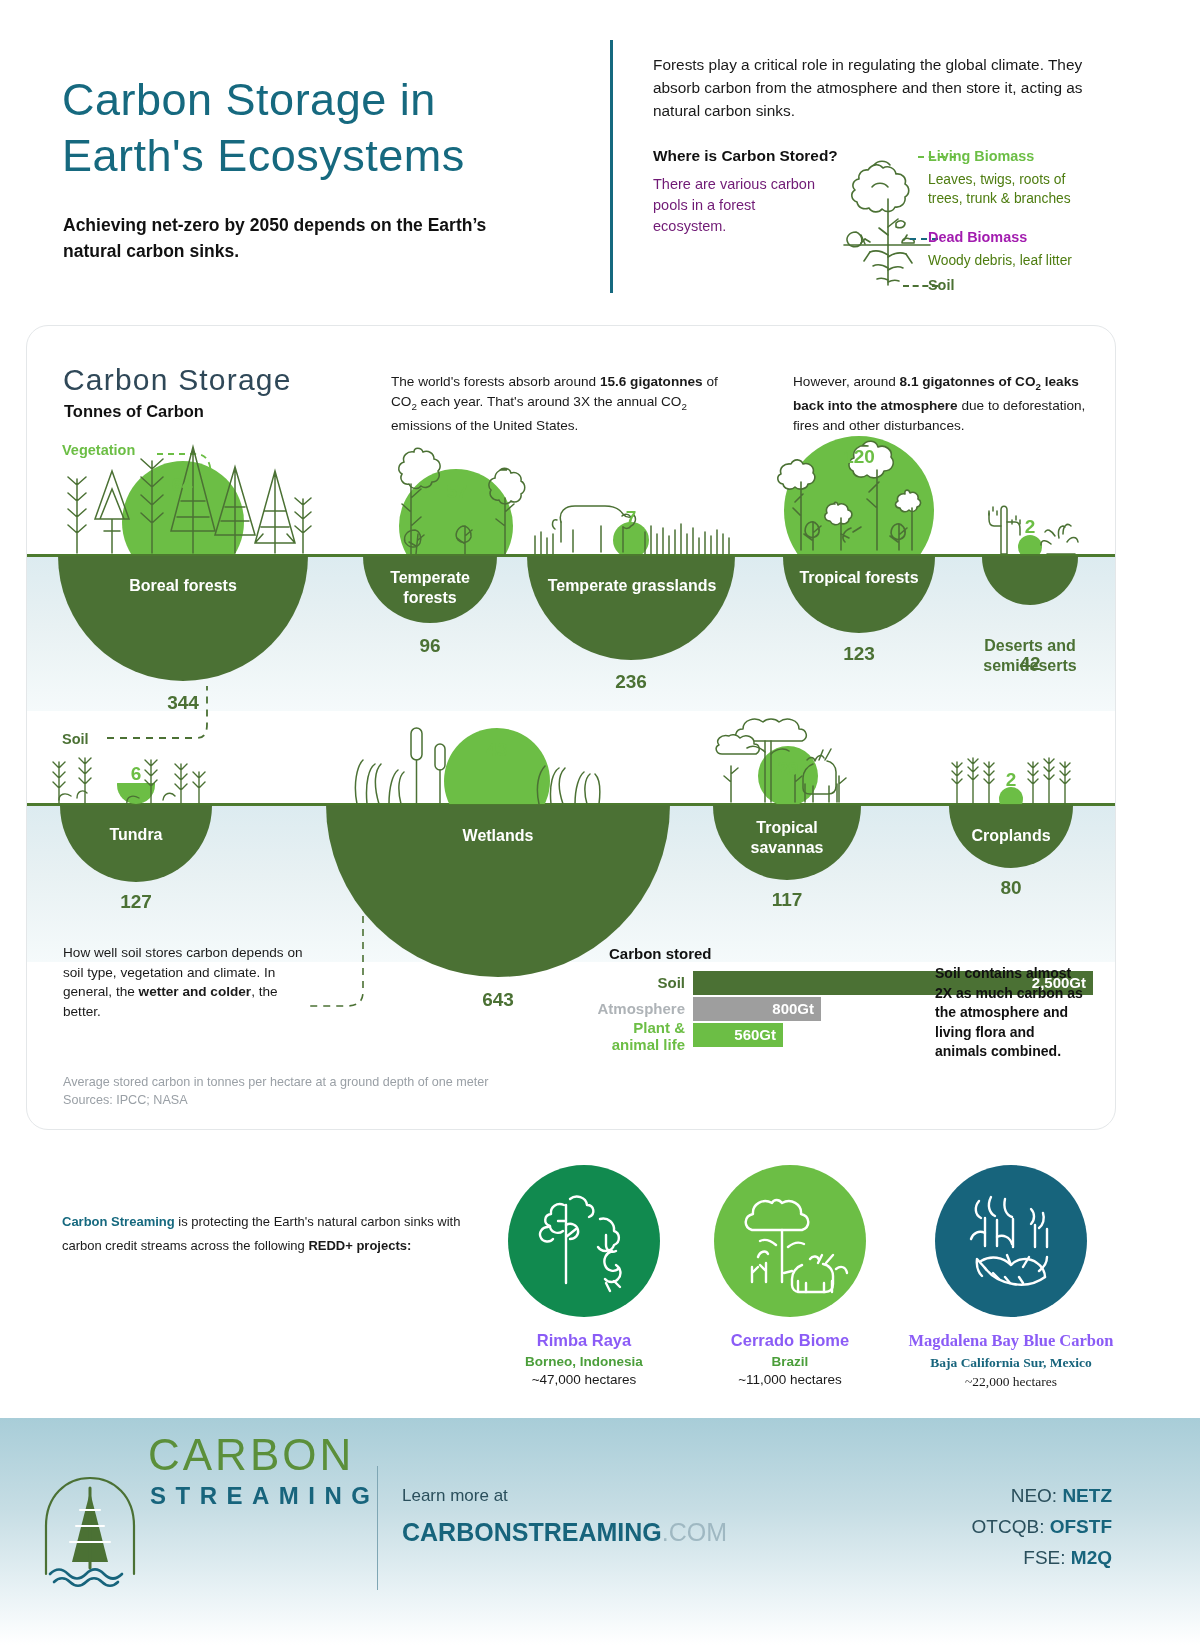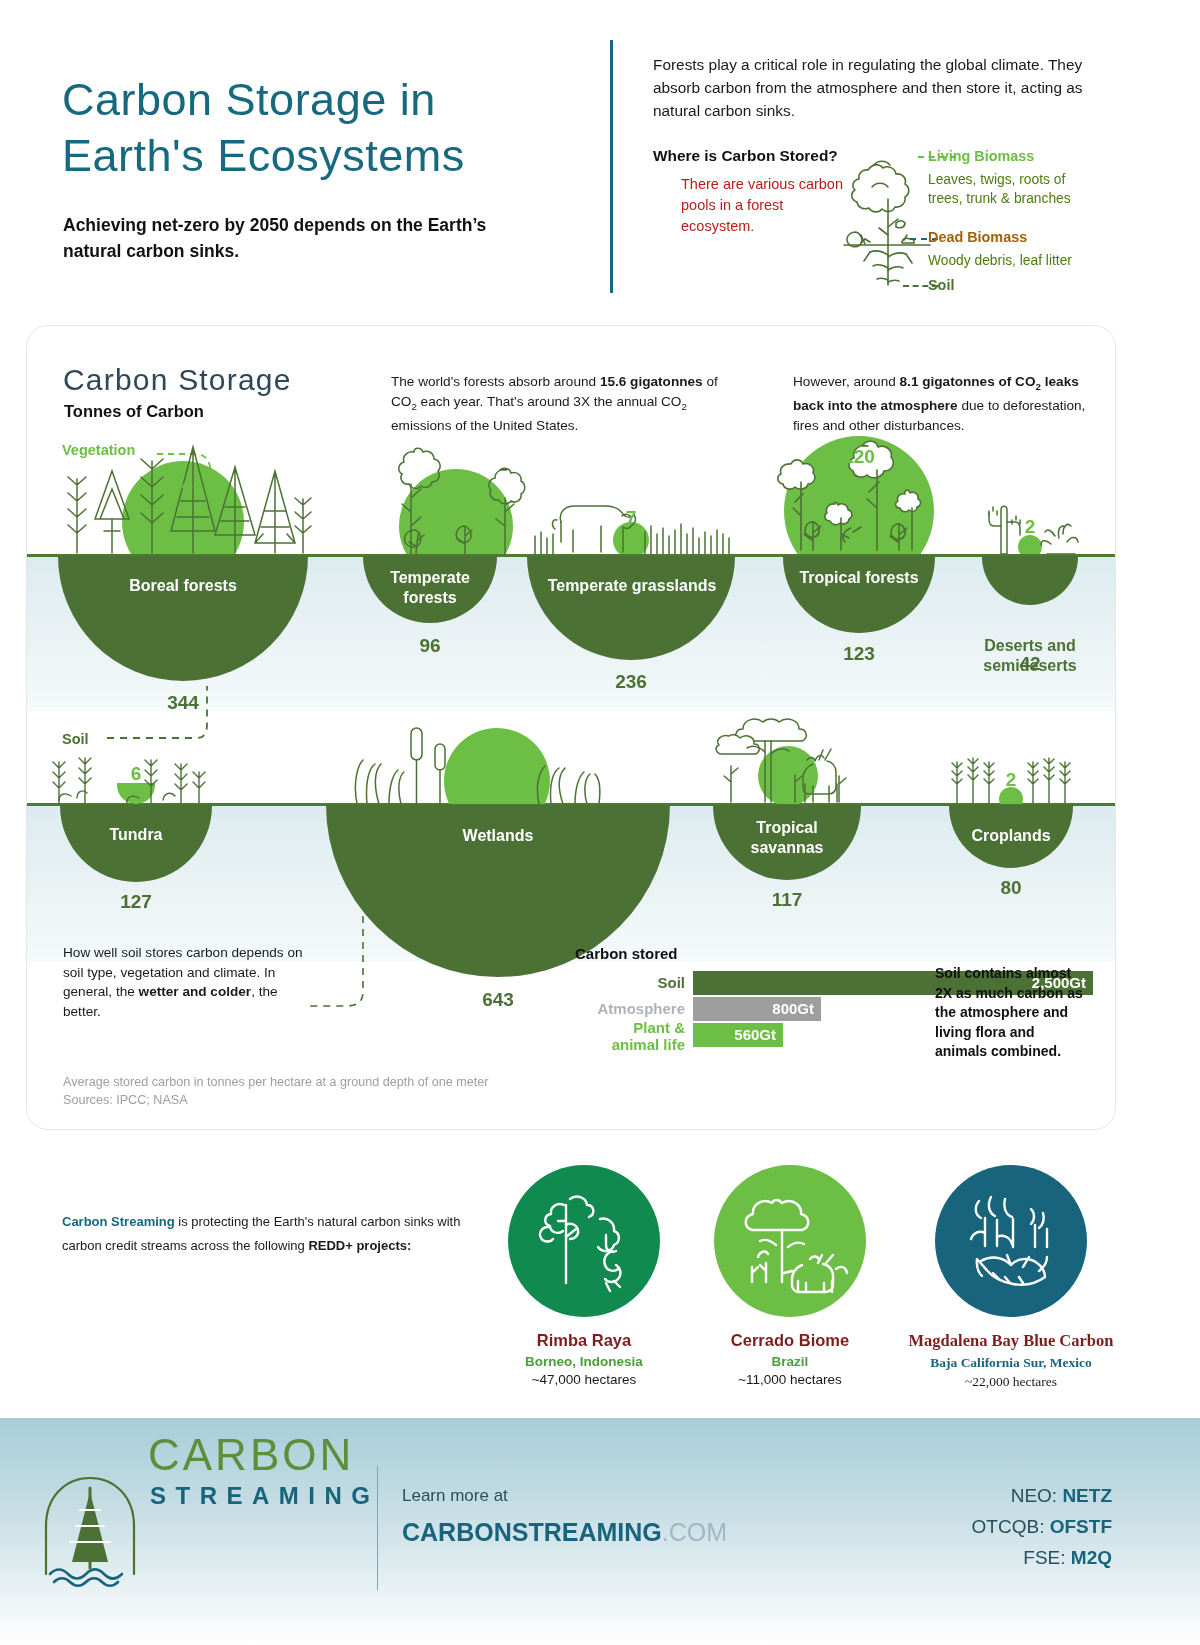--- a/index.html
+++ b/index.html
@@ -30,21 +30,21 @@
   .hdr-lead {
     position: absolute; left: 653px; top: 53px; width: 440px;
     font-size: 15.4px; line-height: 23px; color: #1a1a1a;
   }
   .hdr-q {
     position: absolute; left: 653px; top: 147px; width: 220px;
     font-size: 15.4px; font-weight: 700; color: #111;
   }
   .hdr-q-body {
     position: absolute; left: 653px; top: 174px; width: 170px;
-    font-size: 14.5px; line-height: 21px; color: #b91c1c; margin-left: 28px;
+    font-size: 14.5px; line-height: 21px; color: #701a75;
   }
   .pool-tree { position: absolute; left: 828px; top: 135px; }
   .pool-lbl { position: absolute; font-size: 14.4px; font-weight: 700; }
   .pool-desc { position: absolute; font-size: 13.8px; line-height: 19px; color: #4d7c0f; }
   .dash-h { position: absolute; border-top: 2px dashed; height: 0; }
 
   
   .panel {
     position: absolute; left: 26px; top: 325px; width: 1090px; height: 805px;
     border: 1px solid #e4e7e9; border-radius: 22px; background: #fff;
@@ -105,21 +105,21 @@
   .footnote { position: absolute; left: 62px; top: 1072px; width: 540px;
               font-size: 12.6px; line-height: 18px; color: #9aa0a6; }
 
   
   .proj-intro { position: absolute; left: 62px; top: 1210px; width: 400px;
                 font-size: 13px; line-height: 23.5px; color: #1a1a1a; }
   .proj-intro .brand { color: #16697f; font-weight: 700; }
   .proj-intro b { font-weight: 700; }
   .proj { position: absolute; width: 200px; text-align: center; }
   .proj-circ { width: 152px; height: 152px; border-radius: 50%; margin: 0 auto; position: relative; }
-  .proj-name { margin-top: 14px; font-size: 16.5px; font-weight: 700; color: #7f1d1d; }
+  .proj-name { margin-top: 14px; font-size: 16.5px; font-weight: 700; color: #8b5cf6; }
   .proj-loc { margin-top: 4px; font-size: 13.5px; font-weight: 700; }
   .proj-ha { margin-top: 3px; font-size: 13.5px; color: #1a1a1a; }
 
   
   .footer { position: absolute; left: 0; top: 1418px; width: 1200px; height: 227px;
             background: linear-gradient(180deg, #a8cdd8 0%, #c6dde4 40%, #eaf3f6 78%, #ffffff 100%); }
   .logo-wrap { position: absolute; left: 36px; top: 52px; }
   .logo-word { position: absolute; left: 148px; top: 12px; font-size: 44px; letter-spacing: 3px;
                color: #5b8f3a; font-weight: 400; }
   .logo-word2 { position: absolute; left: 150px; top: 64px; font-size: 24px; letter-spacing: 9.5px;
@@ -174,21 +174,21 @@
       <path d="M42 117l-6 9"></path>
         <path d="M78 119l6 9"></path>
     </g>
   </svg>
 
   <div class="dash-h" style="left:918px; top:156px; width:38px; border-color:#6cbe45;"></div>
   <div class="pool-lbl" style="left:928px; top:148px; color:#6cbe45;">Living Biomass</div>
   <div class="pool-desc" style="left:928px; top:170px; width:175px;">Leaves, twigs, roots of trees, trunk &amp; branches</div>
 
   <div class="dash-h" style="left:910px; top:238px; width:28px; border-color:#16697f;"></div>
-  <div class="pool-lbl" style="left:928px; top:229px; color:#a16207;">Dead Biomass</div>
+  <div class="pool-lbl" style="left:928px; top:229px; color:#a21caf;">Dead Biomass</div>
   <div class="pool-desc" style="left:928px; top:251px; width:185px;">Woody debris, leaf litter</div>
 
   <div class="dash-h" style="left:903px; top:285px; width:35px; border-color:#4b7134;"></div>
   <div class="pool-lbl" style="left:928px; top:277px; color:#4b7134;">Soil</div>
 </div>
 
 <div class="panel">
   <div class="panel-title">Carbon Storage</div>
   <div class="panel-sub">Tonnes of Carbon</div>
 
@@ -421,21 +421,21 @@
     <div class="veg-val" style="left:954px; top:443px; width:60px;">2</div>
     <div class="eco-name" style="left:924px; top:500px; width:120px;">Croplands</div>
     <div class="soil-val" style="left:954px; top:551px; width:60px;">80</div>
   </div>
 
   <div class="panel-note" style="left:36px; top:617px; width:240px;">How well soil stores carbon depends on soil type, vegetation and climate. In general, the <b>wetter and colder</b>, the better.</div>
   <svg class="art" style="left:278px; top:588px;" width="60" height="98">
     <path d="M58 2 V78 C58 88 52 92 42 92 H2" fill="none" stroke="#4b7134" stroke-width="1.6" stroke-dasharray="7 6"></path>
   </svg>
 
-  <div class="bars-title" style="left:548px; top:619px;">Carbon stored</div>
+  <div class="bars-title" style="left:582px; top:619px;">Carbon stored</div>
   <div class="bar-row" style="left:666px; top:645px; width:400px;">
     <div class="bar-lbl" style="color:#4b7134;">Soil</div>
     <div class="bar-fill" style="width:400px; background:#4b7134;">
       <span class="bar-val">2,500Gt</span>
     </div>
   </div>
   <div class="bar-row" style="left:666px; top:671px; width:128px;">
     <div class="bar-lbl" style="color:#aeb3b7;">Atmosphere</div>
     <div class="bar-fill" style="width:128px; background:#9e9e9e;">
       <span class="bar-val">800Gt</span>

